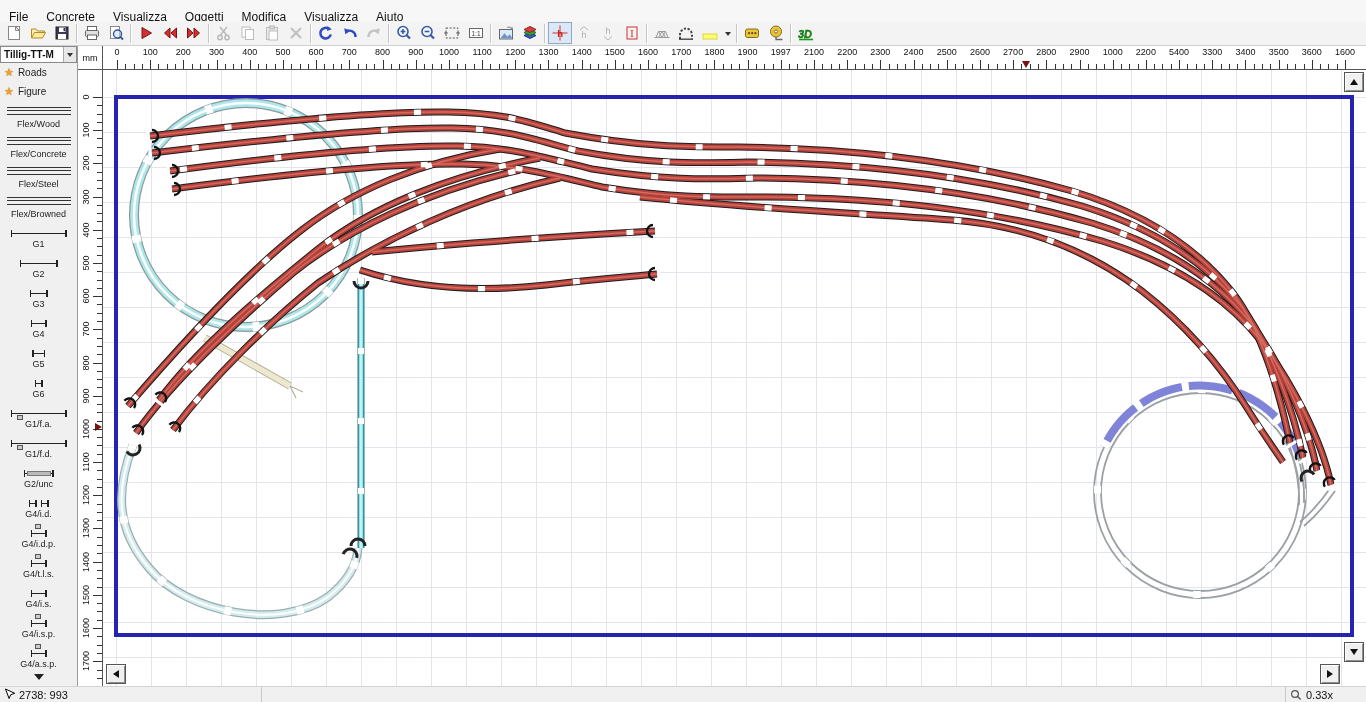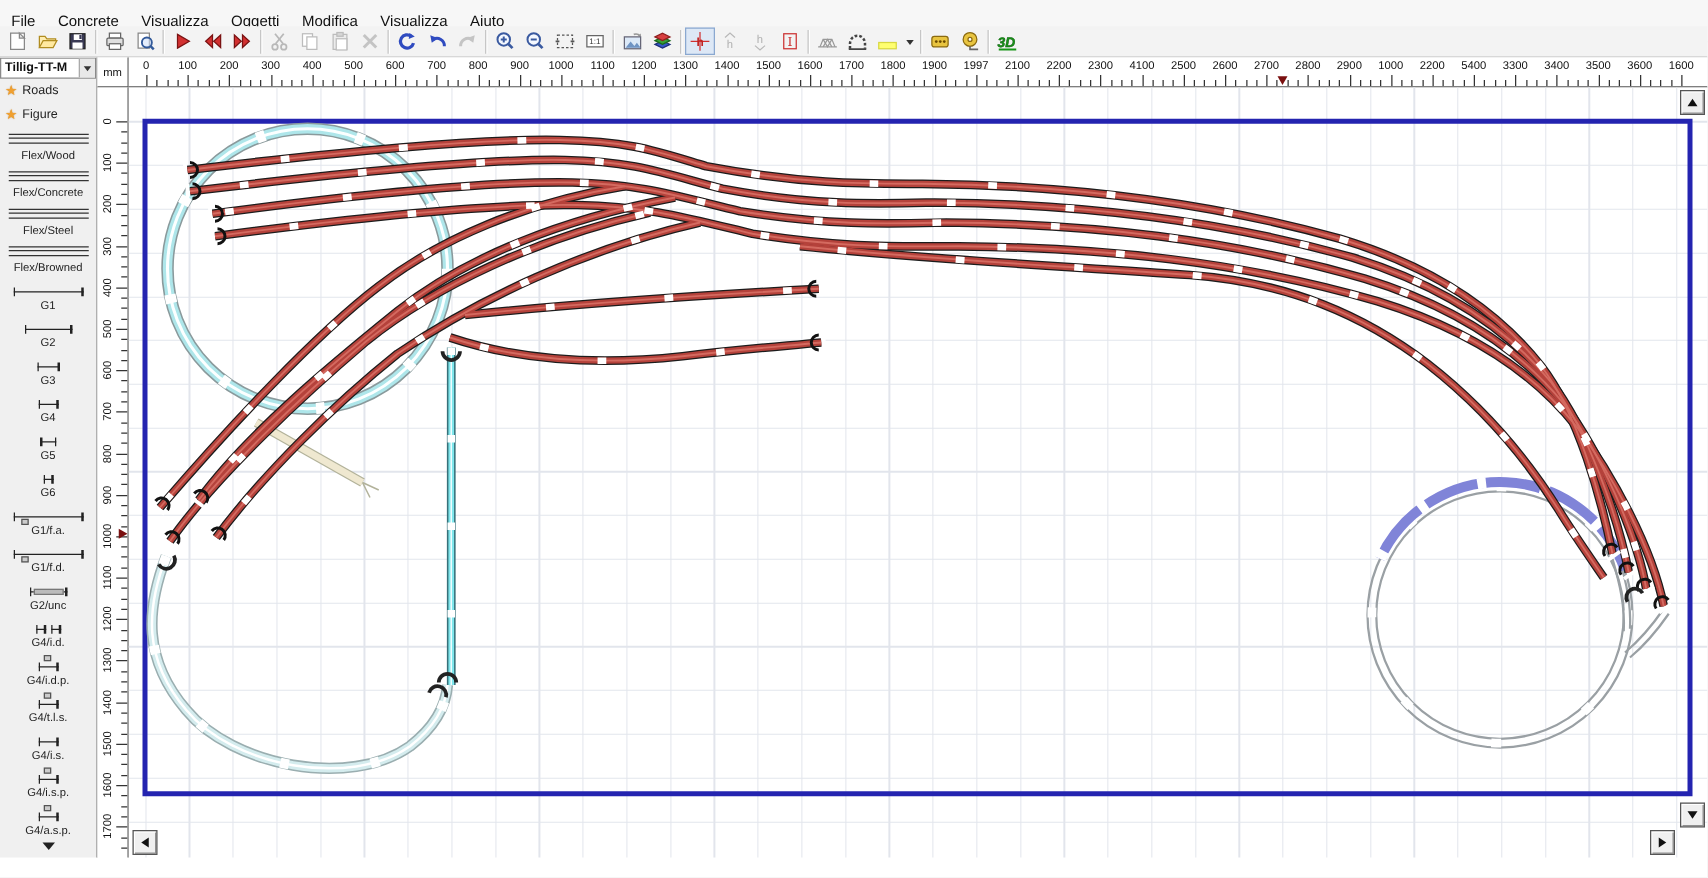--- a/index.html
+++ b/index.html
@@ -517,21 +517,21 @@
       <div class="hlab" style="left: 463.66px;">1400</div>
       <div class="hlab" style="left: 496.85px;">1500</div>
       <div class="hlab" style="left: 530.04px;">1600</div>
       <div class="hlab" style="left: 563.23px;">1700</div>
       <div class="hlab" style="left: 596.42px;">1800</div>
       <div class="hlab" style="left: 629.61px;">1900</div>
       <div class="hlab" style="left: 662.8px;">1997</div>
       <div class="hlab" style="left: 695.99px;">2100</div>
       <div class="hlab" style="left: 729.18px;">2200</div>
       <div class="hlab" style="left: 762.37px;">2300</div>
-      <div class="hlab" style="left: 795.56px;">4100</div>
+      <div class="hlab" style="left: 795.56px;">2400</div>
       <div class="hlab" style="left: 828.75px;">2500</div>
       <div class="hlab" style="left: 861.94px;">2600</div>
       <div class="hlab" style="left: 895.13px;">2700</div>
       <div class="hlab" style="left: 928.32px;">2800</div>
       <div class="hlab" style="left: 961.51px;">2900</div>
       <div class="hlab" style="left: 994.7px;">1000</div>
       <div class="hlab" style="left: 1027.89px;">2200</div>
       <div class="hlab" style="left: 1061.08px;">5400</div>
       <div class="hlab" style="left: 1094.27px;">3300</div>
       <div class="hlab" style="left: 1127.46px;">3400</div>
@@ -935,14 +935,34 @@
         <span class="tri-down"></span>
       </div>
     <div class="sbtn" style="left:3px;    top:594px;">
         <span class="tri-left"></span>
       </div>
     <div class="sbtn" style="left:1217px; top:594px;">
         <span class="tri-right"></span>
       </div>
   </div>
 
+  <div id="statusbar">
+    <div class="st-sec st-left">
+      <span class="st-icon">
+        <svg width="11" height="13">
+            <path d="M1.5,1 l3.6,9.5 1.6,-3.8 4,-1.4 z" fill="#fff" stroke="#000" stroke-width="1"></path>
+          </svg>
+      </span>
+      <span>2738: 993</span>
+    </div>
+    <div class="st-sec st-mid"></div>
+    <div class="st-sec st-right">
+      <span class="st-icon">
+        <svg width="12" height="12">
+            <circle cx="5" cy="5" r="3.4" fill="none" stroke="#555" stroke-width="1.2"></circle>
+            <line x1="7.6" y1="7.6" x2="10.6" y2="10.6" stroke="#555" stroke-width="1.4"></line>
+          </svg>
+      </span>
+      <span>0.33x</span>
+    </div>
+  </div>
 
 </div>
 
 </body></html>

